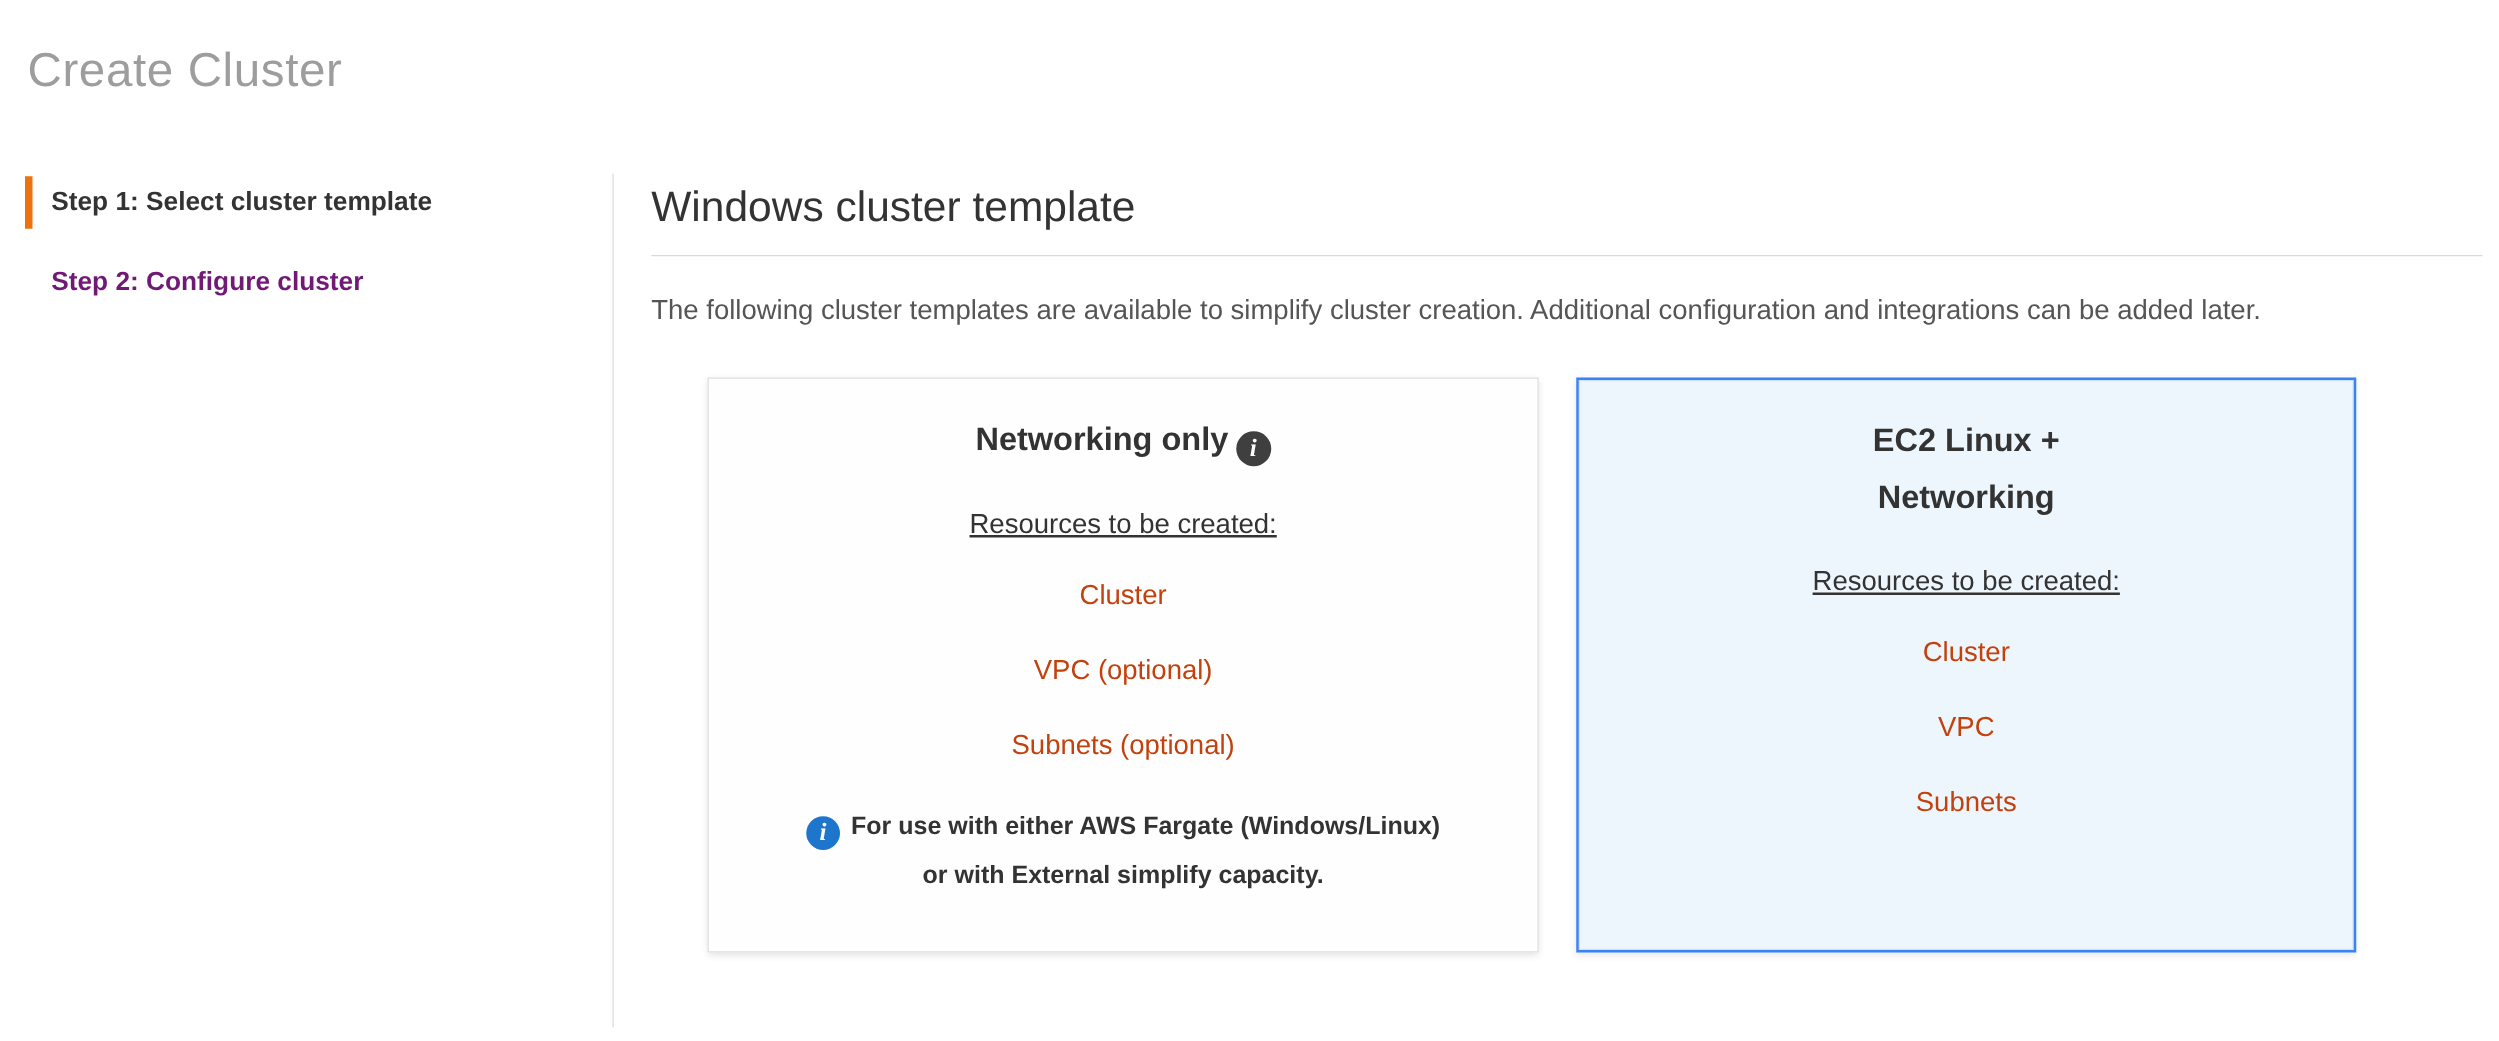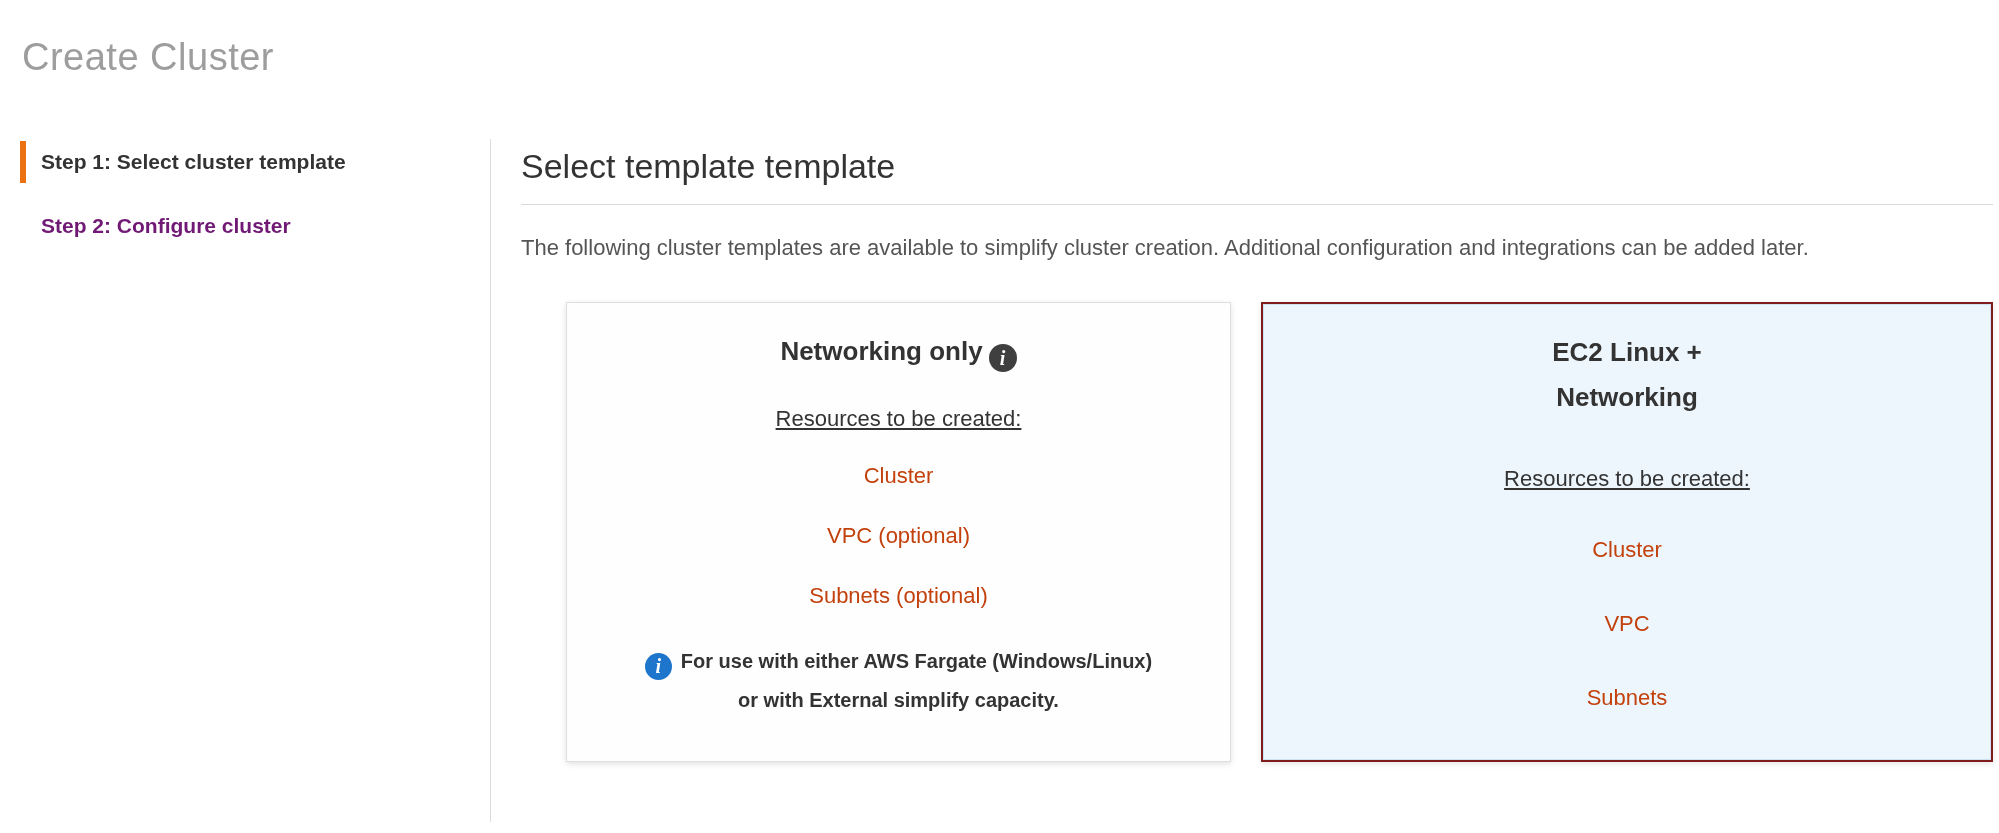--- a/index.html
+++ b/index.html
@@ -44,29 +44,28 @@
     margin-top: 24px; max-width: 1455px;
     font-size: 22px; line-height: 37px; color: #555;
   }
   .cards { display: flex; gap: 30px; margin: 36px 0 0 45px; }
   .card {
     width: 665px; height: 460px;
     background: #fffefe;
     border: 1px solid #dedede;
     box-shadow: 0 2px 6px rgba(0,0,0,0.12);
     display: flex; flex-direction: column; align-items: center;
-    padding: 26px 20px 16px; text-align: center;
+    padding: 26px 20px 0; text-align: center;
     cursor: pointer;
   }
   .card.selected {
-    width: 732px;
+    width: 624px;
     background: #eef6fd;
-    border: 2px solid #7f1d1d;
+    border: 2px solid #3b82f6;
     box-shadow: 0 2px 6px rgba(0,0,0,0.10), inset 0 0 0 1px #cde2f4;
-    justify-content: space-between;
   }
   .card-title {
     font-size: 26px; font-weight: 700; color: #333;
     line-height: 45px; max-width: 240px; margin-bottom: 32px;
   }
   .card:first-child .card-title { max-width: none; }
   .resources-heading {
     font-size: 22px; color: #333;
     text-decoration: underline;
     margin-bottom: 30px;
@@ -100,21 +99,21 @@
 <h1 class="page-title">Create Cluster</h1>
 
 <div class="wizard">
 
   <nav class="steps-nav">
     <div class="step active">Step 1: Select cluster template</div>
     <div class="step">Step 2: Configure cluster</div>
   </nav>
 
   <main class="main">
-    <h2 class="section-heading">Select template template</h2>
+    <h2 class="section-heading">Windows cluster template</h2>
     <hr class="section-rule">
     <p class="section-desc">The following cluster templates are available to simplify cluster creation. Additional configuration and integrations can be added later.</p>
 
     <div class="cards">
 
       <div class="card">
         <div class="card-title">
           <span>Networking only</span><span class="info-icon">i</span>
         </div>
         <div class="resources-heading">Resources to be created:</div>

